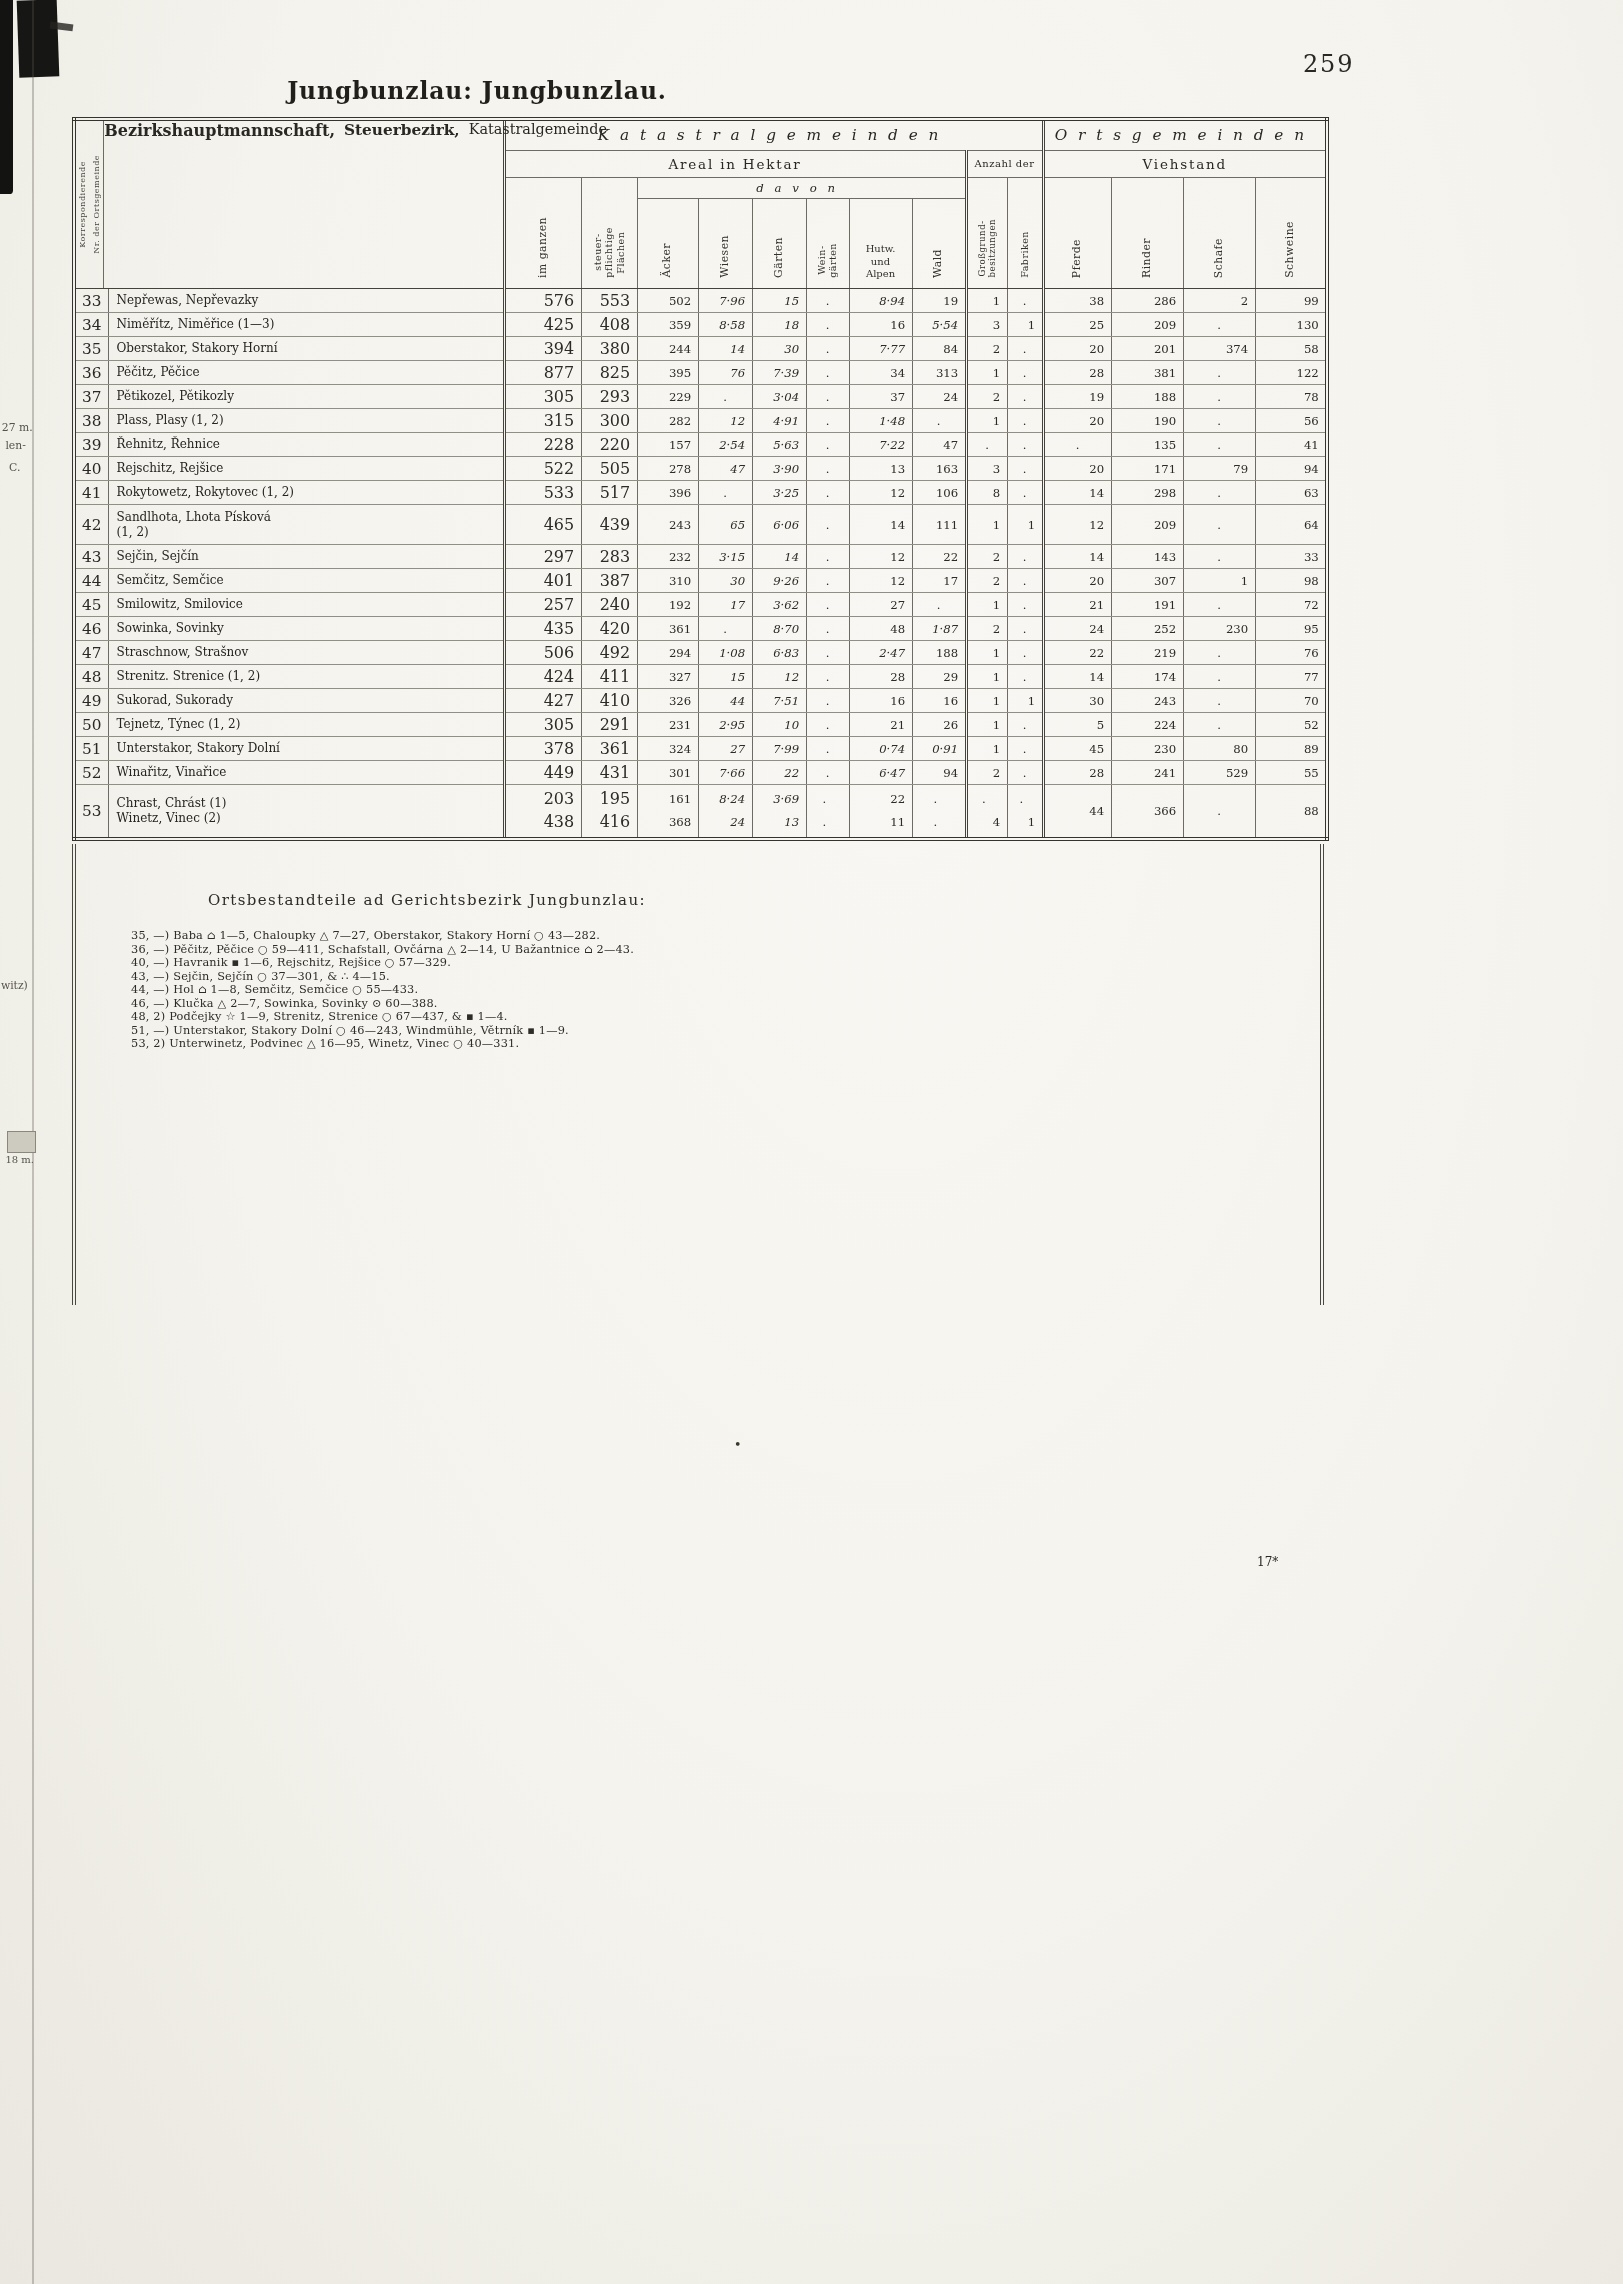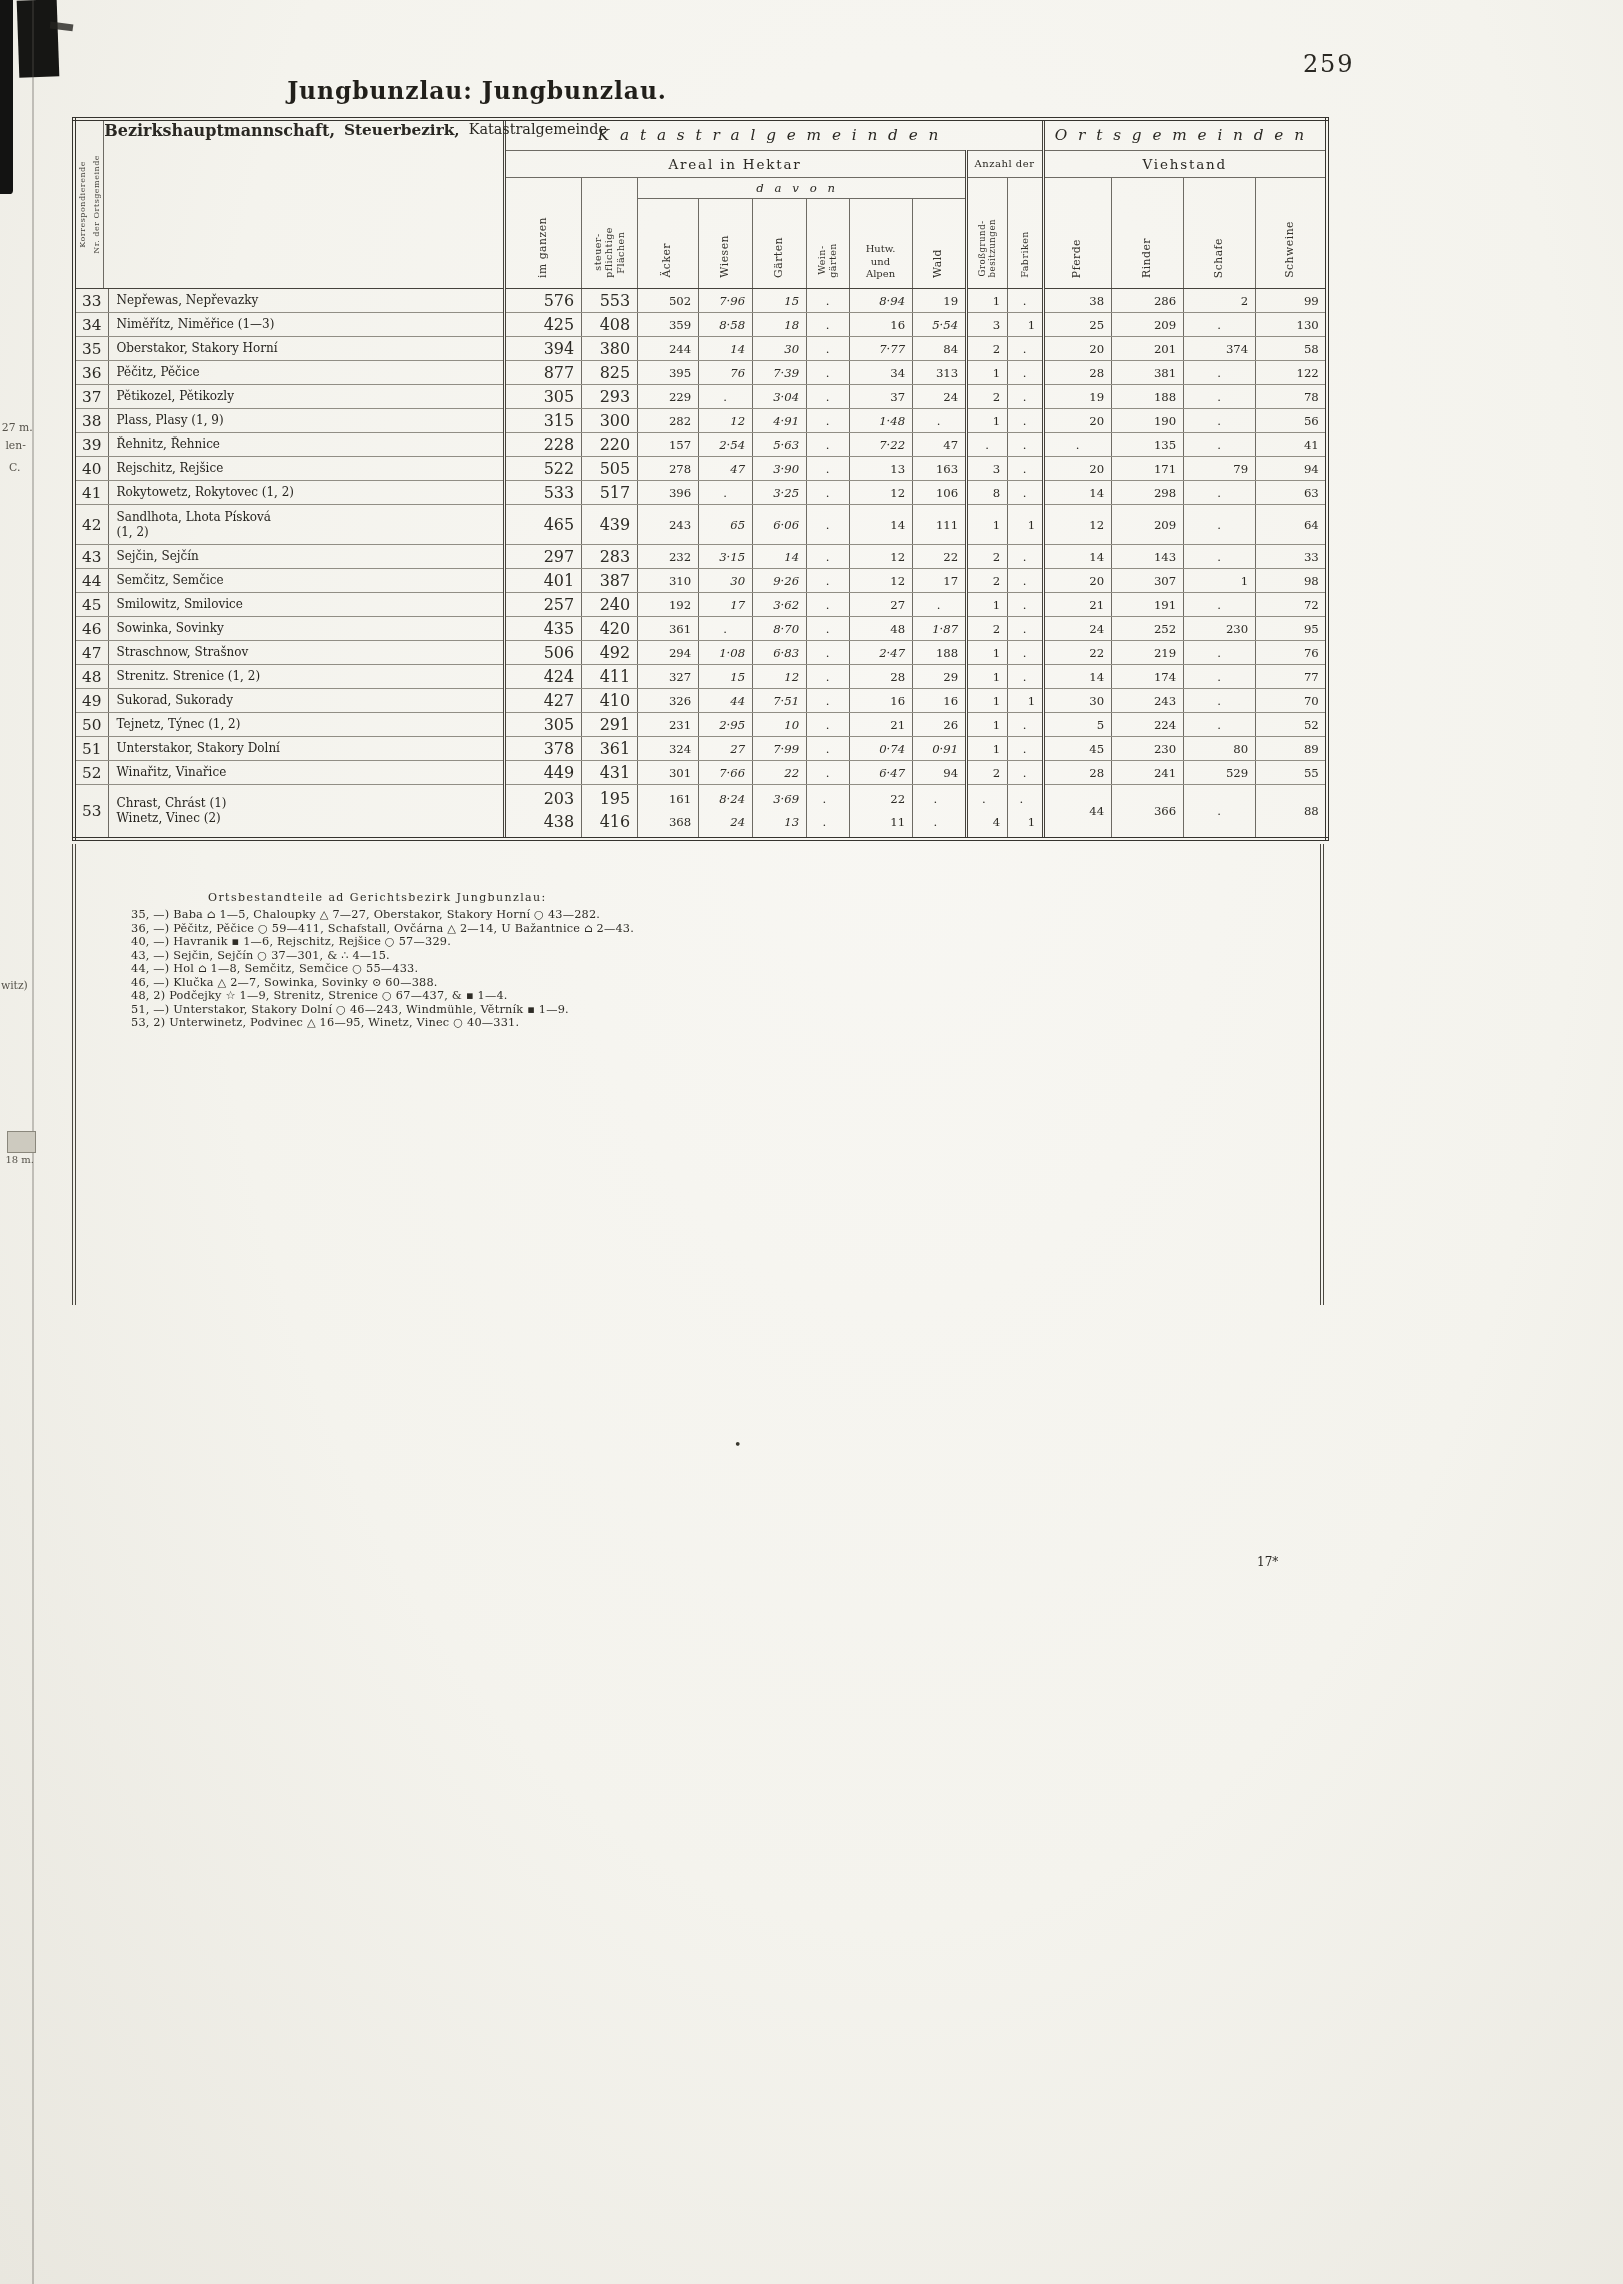--- a/index.html
+++ b/index.html
@@ -79,21 +79,21 @@
   .stack{padding-right:6.3px;}
   .stack div.dot{padding-right:0;}
 
   
   .frame-ext{position:absolute;top:844px;height:461px;width:0;border-left:4.5px double #4a4740;}
   .fe-left{left:72px;}
   .fe-right{left:1320px;}
 
   
   .footnotes{position:absolute;left:131px;top:891px;width:1125px;color:#2e2c26;}
-  .fn-title{font-size:11px;letter-spacing:1.4px;margin-left:77px;margin-bottom:4px;}
+  .fn-title{font-size:15px;letter-spacing:1.4px;margin-left:77px;margin-bottom:20px;}
   .fn-line{font-size:11.3px;line-height:13.5px;letter-spacing:0.2px;}
 </style>
 </head>
 <body>
 
 <div class="page">
 
   <div class="art bar1"></div>
   <div class="art box1"></div>
   <div class="art mark1"></div>
@@ -263,21 +263,21 @@
           <td class="val">24</td>
           <td class="val">2</td>
           <td class="val dot">.</td>
           <td class="val">19</td>
           <td class="val">188</td>
           <td class="val dot">.</td>
           <td class="val">78</td>
         </tr>
         <tr>
           <td class="nr">38</td>
-          <td class="nm">Plass, Plasy (1, 9)</td>
+          <td class="nm">Plass, Plasy (1, 2)</td>
           <td class="val big">315</td>
           <td class="val big">300</td>
           <td class="val">282</td>
           <td class="val it">12</td>
           <td class="val it">4·91</td>
           <td class="val dot">.</td>
           <td class="val it">1·48</td>
           <td class="val dot">.</td>
           <td class="val">1</td>
           <td class="val dot">.</td>

